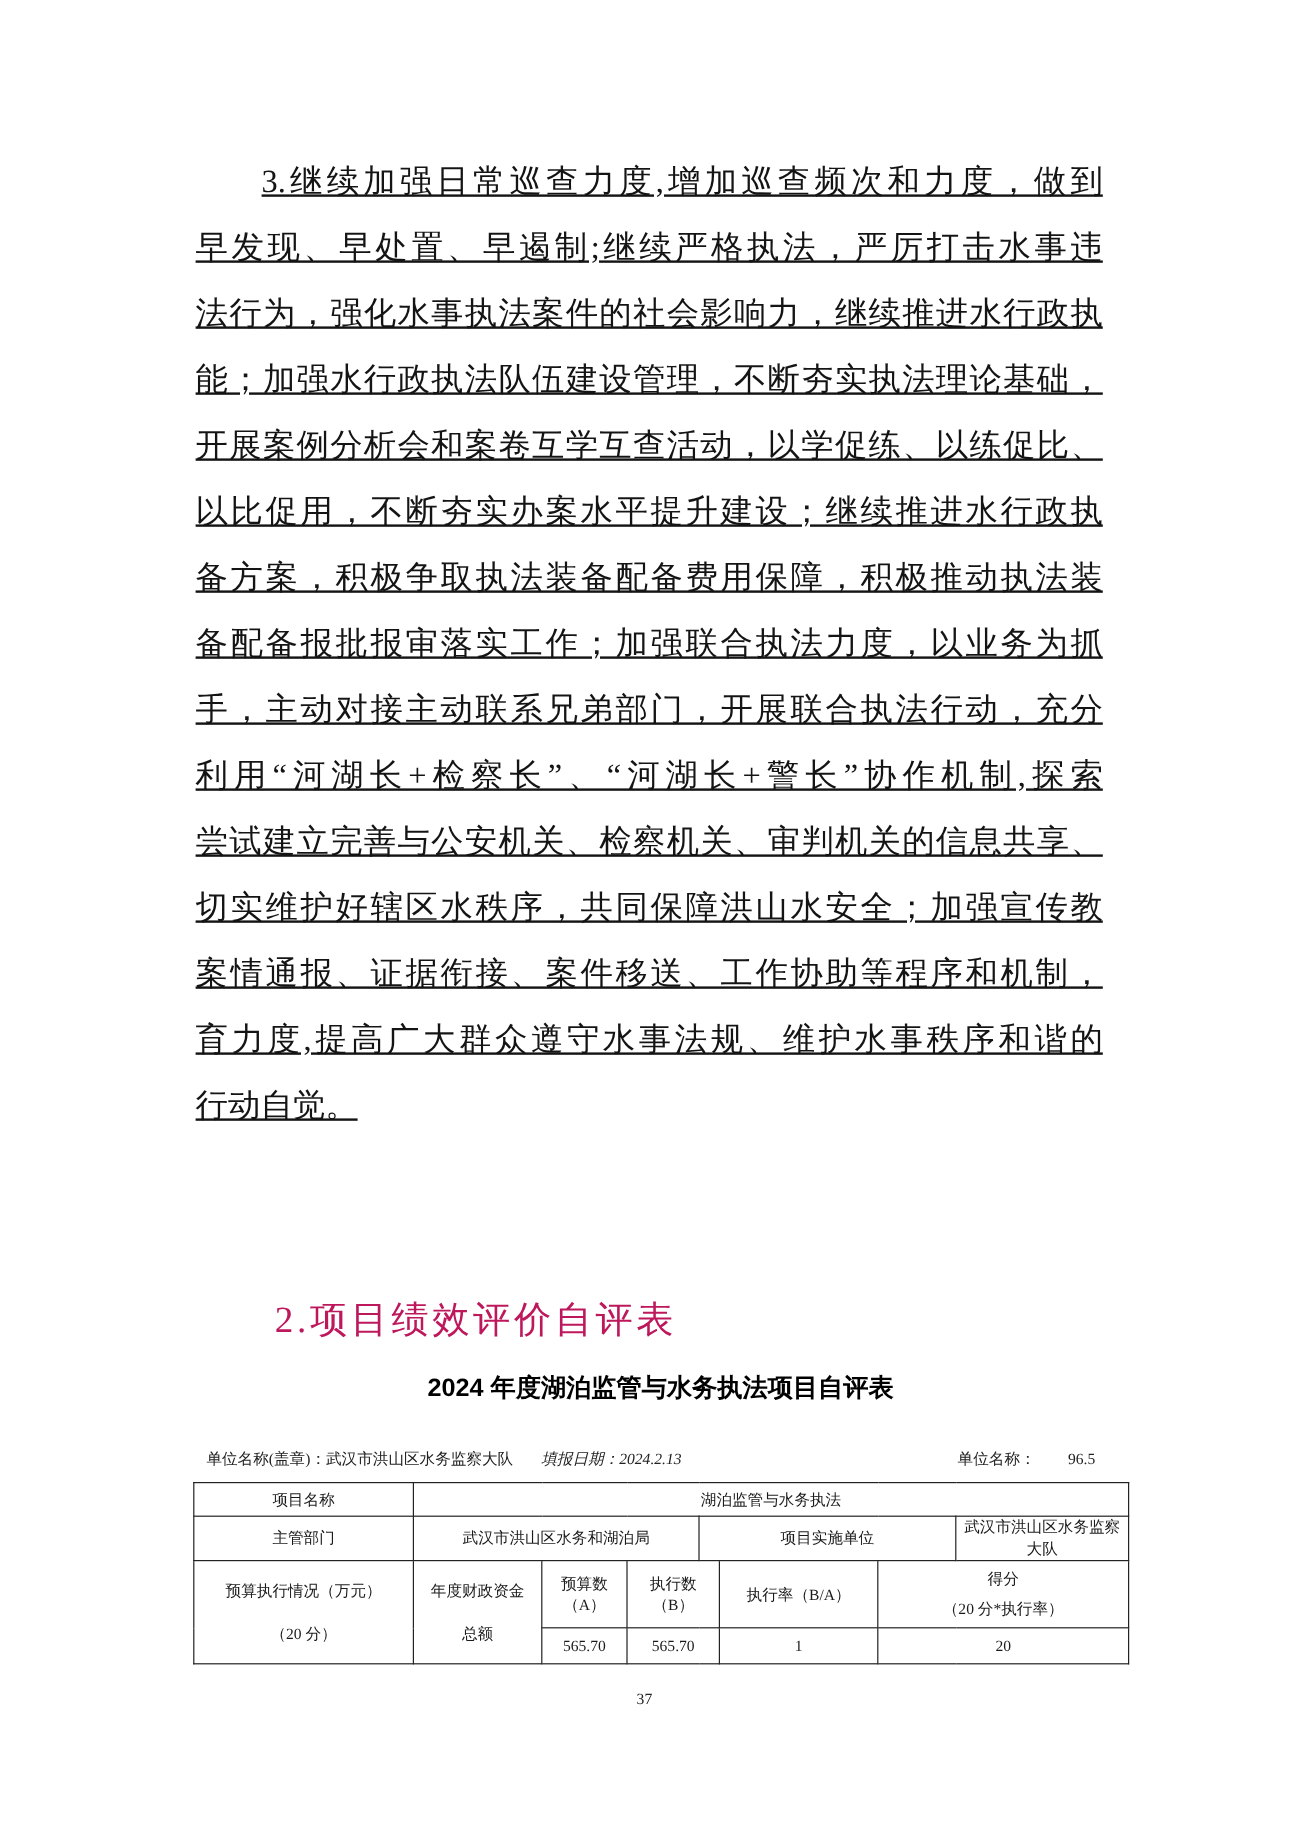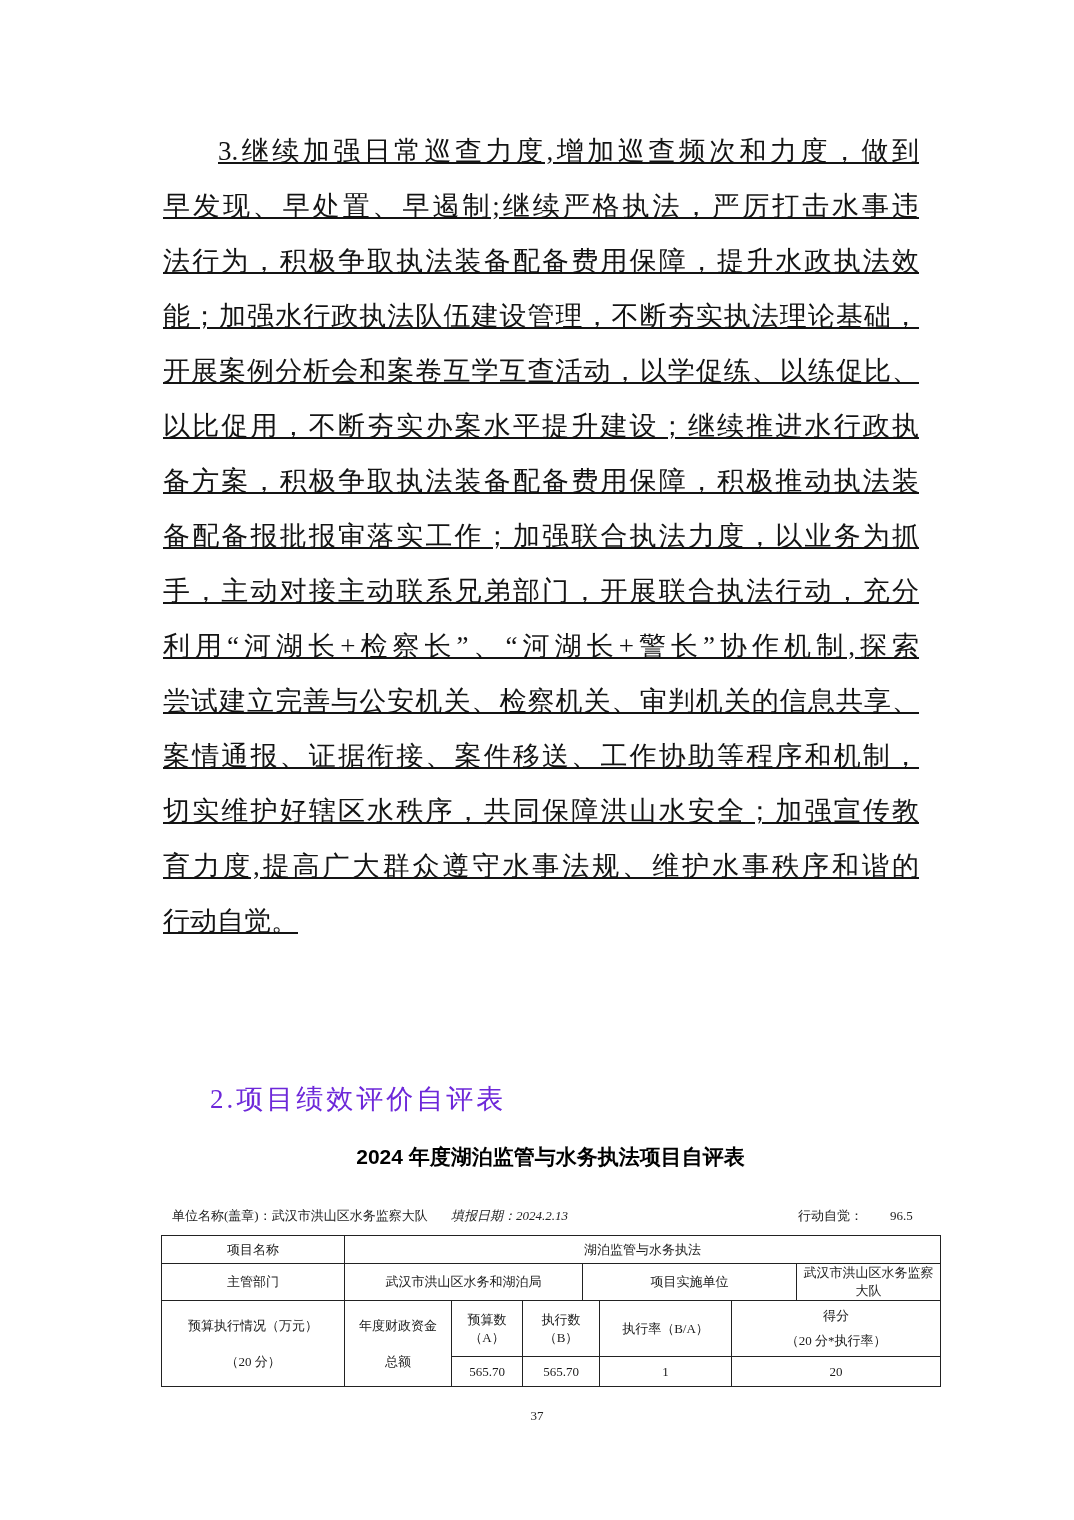--- a/index.html
+++ b/index.html
@@ -31,28 +31,28 @@
     white-space: nowrap;
     color: #141414;
     text-decoration: underline;
   }
   .para-line.first { text-indent: 55px; }
   .para-line.last  { text-align-last: left; }
 
   
   .section-heading {
     position: absolute;
-    left: 160px;
+    left: 179px;
     top: 1072px;
     width: 756px;
-    font-size: 27px;
+    font-size: 31px;
     line-height: 55px;
     text-indent: 50px;
     letter-spacing: 3px;
-    color: #6d28d9;
+    color: #be185d;
   }
 
   
   .table-title {
     position: absolute;
     left: 161px;
     top: 1146px;
     width: 779px;
     text-align: center;
     font-family: "Liberation Sans", sans-serif;
@@ -118,43 +118,43 @@
   }
 </style>
 </head>
 <body>
 
 <div class="page">
 
   <div class="body-paragraph">
     <div class="para-line first">3.继续加强日常巡查力度,增加巡查频次和力度，做到</div>
     <div class="para-line">早发现、早处置、早遏制;继续严格执法，严厉打击水事违</div>
-    <div class="para-line">法行为，积极争取执法装备配备费用保障，提升水政执法效</div>
+    <div class="para-line">法行为，强化水事执法案件的社会影响力，继续推进水行政执</div>
     <div class="para-line">能；加强水行政执法队伍建设管理，不断夯实执法理论基础，</div>
     <div class="para-line">开展案例分析会和案卷互学互查活动，以学促练、以练促比、</div>
     <div class="para-line">以比促用，不断夯实办案水平提升建设；继续推进水行政执</div>
     <div class="para-line">备方案，积极争取执法装备配备费用保障，积极推动执法装</div>
     <div class="para-line">备配备报批报审落实工作；加强联合执法力度，以业务为抓</div>
     <div class="para-line">手，主动对接主动联系兄弟部门，开展联合执法行动，充分</div>
     <div class="para-line">利用“河湖长+检察长”、“河湖长+警长”协作机制,探索</div>
     <div class="para-line">尝试建立完善与公安机关、检察机关、审判机关的信息共享、</div>
+    <div class="para-line">切实维护好辖区水秩序，共同保障洪山水安全；加强宣传教</div>
     <div class="para-line">案情通报、证据衔接、案件移送、工作协助等程序和机制，</div>
-    <div class="para-line">切实维护好辖区水秩序，共同保障洪山水安全；加强宣传教</div>
     <div class="para-line">育力度,提高广大群众遵守水事法规、维护水事秩序和谐的</div>
     <div class="para-line last">行动自觉。</div>
   </div>
 
   <div class="section-heading">2.项目绩效评价自评表</div>
 
   <div class="table-title">2024 年度湖泊监管与水务执法项目自评表</div>
 
   <div class="info-row">
     <span class="info-unit">单位名称(盖章)：武汉市洪山区水务监察大队</span>
     <span class="info-date">填报日期：2024.2.13</span>
-    <span class="info-score-label">行动自觉：</span>
+    <span class="info-score-label">单位名称：</span>
     <span class="info-score-value">96.5</span>
   </div>
 
   <table class="self-eval">
     <colgroup>
       <col style="width:183px">
       <col style="width:107px">
       <col style="width:71px">
       <col style="width:60px">
       <col style="width:17px">

